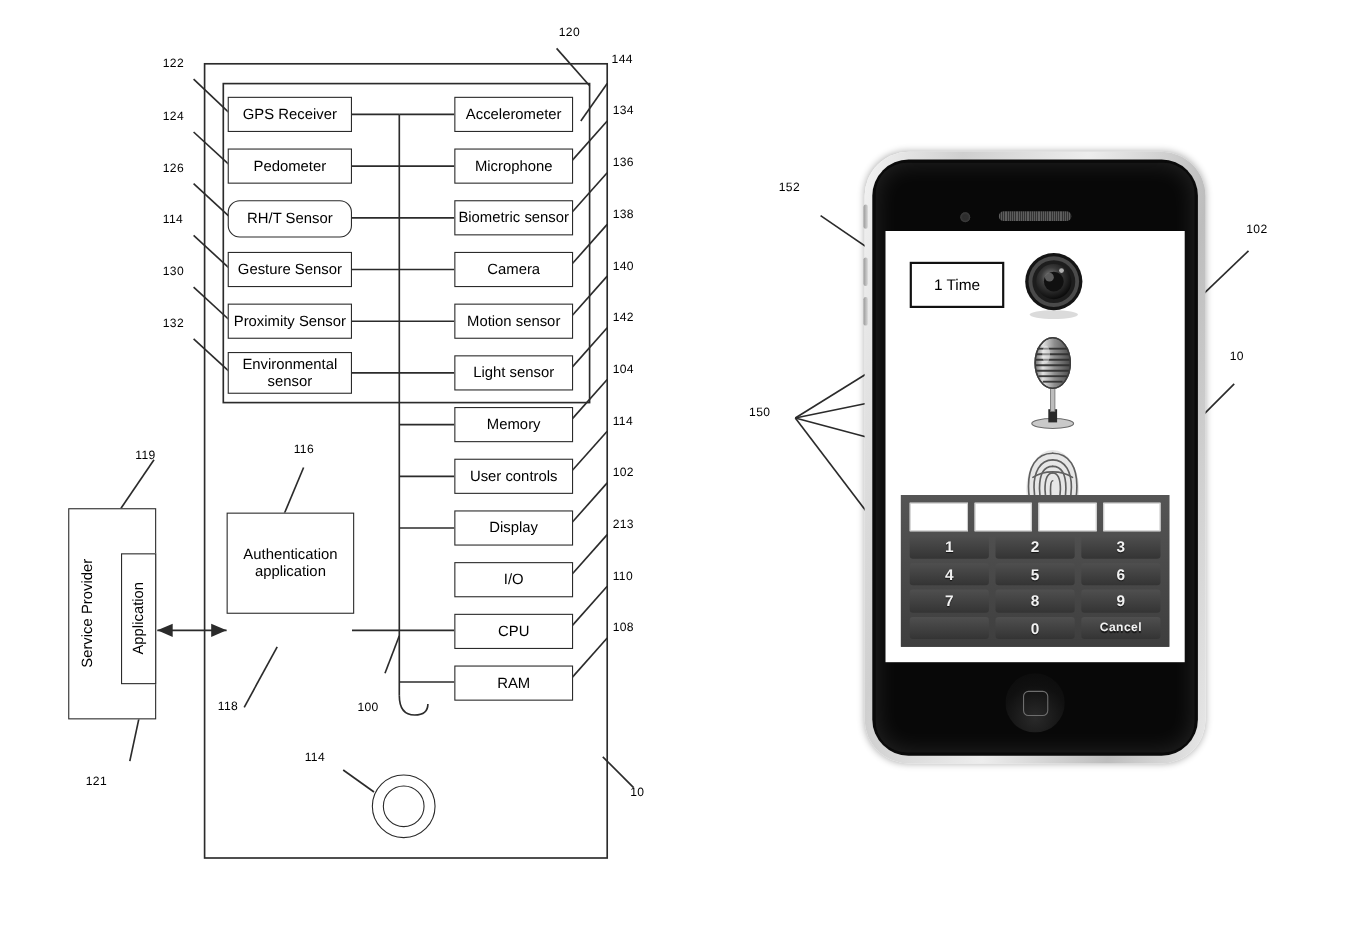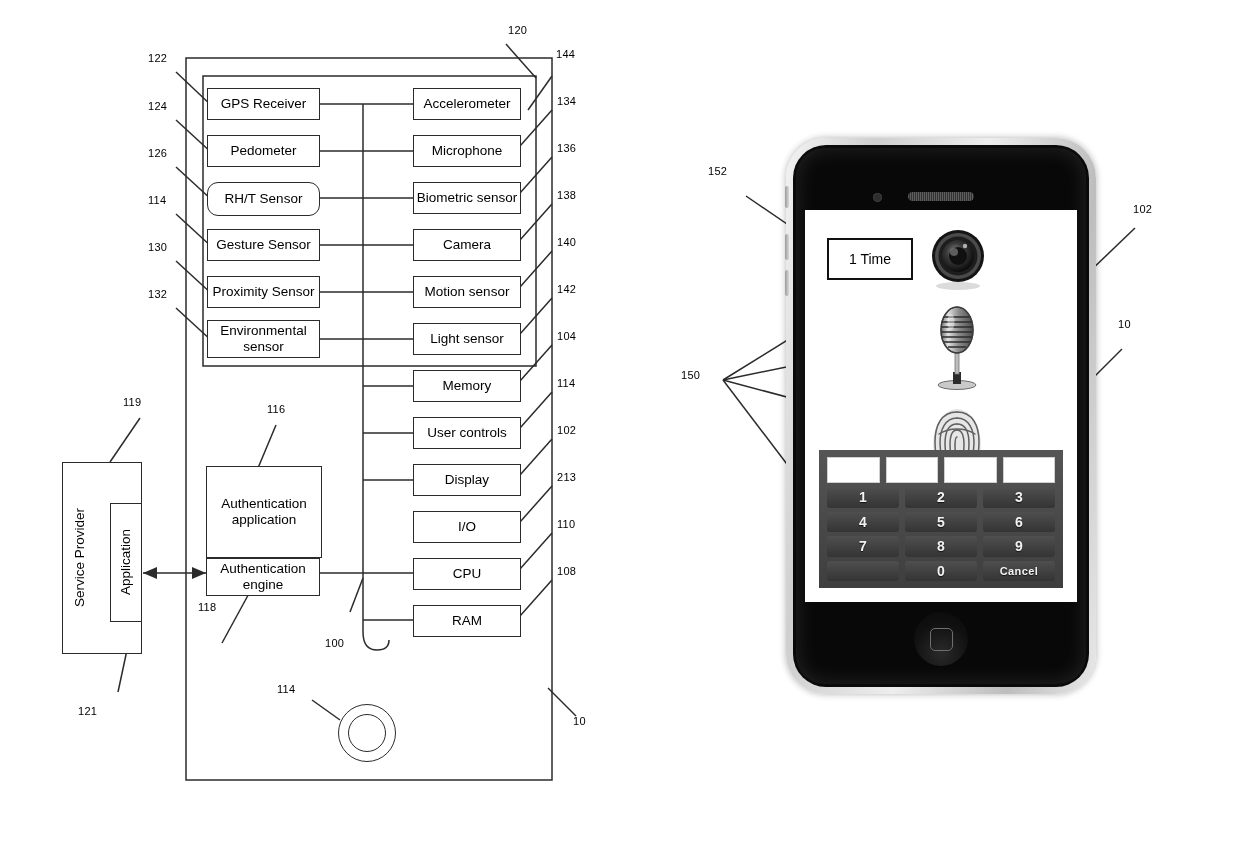--- a/index.html
+++ b/index.html
@@ -174,21 +174,20 @@
   <div class="box" style="left:413px;top:605px;width:108px;height:32px;">RAM</div>
 
   <div class="box" style="left:62px;top:462px;width:80px;height:192px;justify-content:flex-start;padding-left:9px;">
     <span class="vert">Service Provider</span>
   </div>
   <div class="box" style="left:110px;top:503px;width:32px;height:119px;">
     <span class="vert">Application</span>
   </div>
 
   <div class="box" style="left:206px;top:466px;width:116px;height:92px;padding:0 6px;">Authentication application</div>
-  <div class="box" style="left:206px;top:558px;width:114px;height:38px;padding:0 6px;">Authentication engine</div>
 
   <div style="position:absolute;left:338px;top:704px;width:56px;height:56px;
               border:1.6px solid #2b2b2b;border-radius:50%;"></div>
   <div style="position:absolute;left:348px;top:714px;width:36px;height:36px;
               border:1.6px solid #2b2b2b;border-radius:50%;"></div>
 
   <div class="ref" style="left:508px;top:24px;">120</div>
   <div class="ref" style="left:556px;top:48px;">144</div>
 
   <div class="ref" style="left:148px;top:52px;">122</div>
@@ -204,24 +203,24 @@
   <div class="ref" style="left:557px;top:236px;">140</div>
   <div class="ref" style="left:557px;top:283px;">142</div>
   <div class="ref" style="left:557px;top:330px;">104</div>
 
   <div class="ref" style="left:557px;top:377px;">114</div>
   <div class="ref" style="left:557px;top:424px;">102</div>
   <div class="ref" style="left:557px;top:471px;">213</div>
   <div class="ref" style="left:557px;top:518px;">110</div>
   <div class="ref" style="left:557px;top:565px;">108</div>
 
-  <div class="ref" style="left:123px;top:396px;">119</div>
+  <div class="ref" style="left:123px;top:408px;">119</div>
   <div class="ref" style="left:78px;top:705px;">121</div>
   <div class="ref" style="left:267px;top:403px;">116</div>
-  <div class="ref" style="left:198px;top:601px;">118</div>
+  <div class="ref" style="left:198px;top:636px;">118</div>
   <div class="ref" style="left:325px;top:637px;">100</div>
   <div class="ref" style="left:277px;top:683px;">114</div>
   <div class="ref" style="left:573px;top:715px;">10</div>
 
   <div class="phone">
     <div class="phone-body"></div>
     <div class="phone-bezel"></div>
     <div class="phone-glass">
       <div class="frontcam"></div>
       <div class="earpiece"></div>

